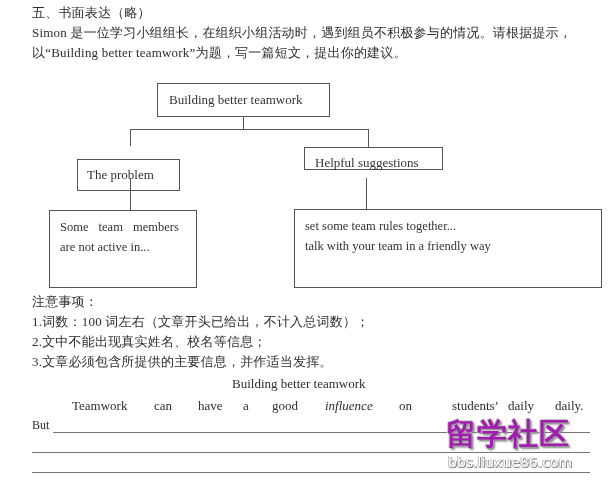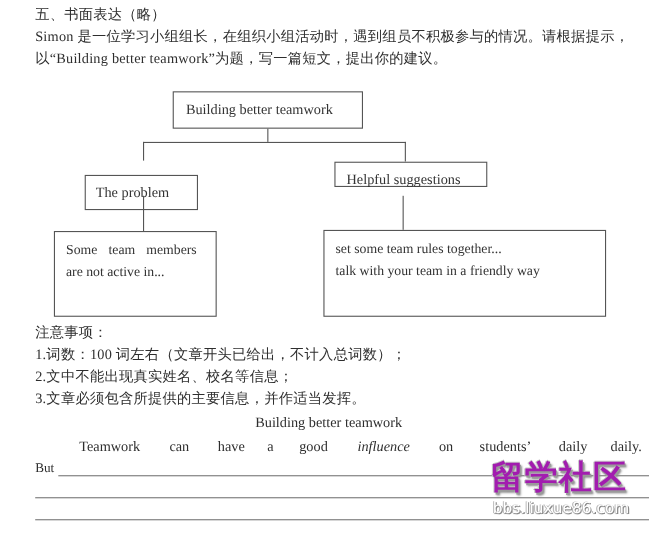--- a/index.html
+++ b/index.html
@@ -44,42 +44,42 @@
   <div class="vline" style="left:130px; top:178px; height:32px;"></div>
   <div class="box" style="left:49px; top:210px; width:148px; height:78px;">
     <span class="detail-line" style="left:10px; top:9px; word-spacing:7px;">Some team members</span>
     <span class="detail-line" style="left:10px; top:29px;">are not active in...</span>
   </div>
 
   <div class="box" style="left:304px; top:147px; width:139px; height:23px;">
     <span class="box-title" style="left:10px; top:7px;">Helpful suggestions</span>
   </div>
   <div class="vline" style="left:366px; top:178px; height:31px;"></div>
-  <div class="box" style="left:294px; top:209px; width:257px; height:79px;">
+  <div class="box" style="left:294px; top:209px; width:308px; height:79px;">
     <span class="detail-line" style="left:10px; top:9px;">set some team rules together...</span>
     <span class="detail-line" style="left:10px; top:29px;">talk with your team in a friendly way</span>
   </div>
 </div>
 
 <div class="line-text" style="top:293px;">注意事项：</div>
 <div class="line-text" style="top:313px;">1.词数：100 词左右（文章开头已给出，不计入总词数）；</div>
 <div class="line-text" style="top:333px;">2.文中不能出现真实姓名、校名等信息；</div>
 <div class="line-text" style="top:353px;">3.文章必须包含所提供的主要信息，并作适当发挥。</div>
 
 <div class="abs" style="left:232px; top:376px; font-size:13px; white-space:nowrap;">Building better teamwork</div>
 
 <div>
   <span class="essay-word" style="left:72px;">Teamwork</span>
   <span class="essay-word" style="left:154px;">can</span>
   <span class="essay-word" style="left:198px;">have</span>
   <span class="essay-word" style="left:243px;">a</span>
   <span class="essay-word" style="left:272px;">good</span>
   <span class="essay-word" style="left:325px;font-style:italic;">influence</span>
   <span class="essay-word" style="left:399px;">on</span>
-  <span class="essay-word" style="left:436px;">students’</span>
+  <span class="essay-word" style="left:452px;">students’</span>
   <span class="essay-word" style="left:508px;">daily</span>
   <span class="essay-word" style="left:555px;">daily.</span>
 </div>
 
 <span class="abs" style="left:32px; top:418px; font-size:12px;">But</span>
 
 <div class="write-line" style="left:53px; top:432px; width:537px;"></div>
 <div class="write-line" style="left:32px; top:452px; width:558px;"></div>
 <div class="write-line" style="left:32px; top:472px; width:558px;"></div>
 

